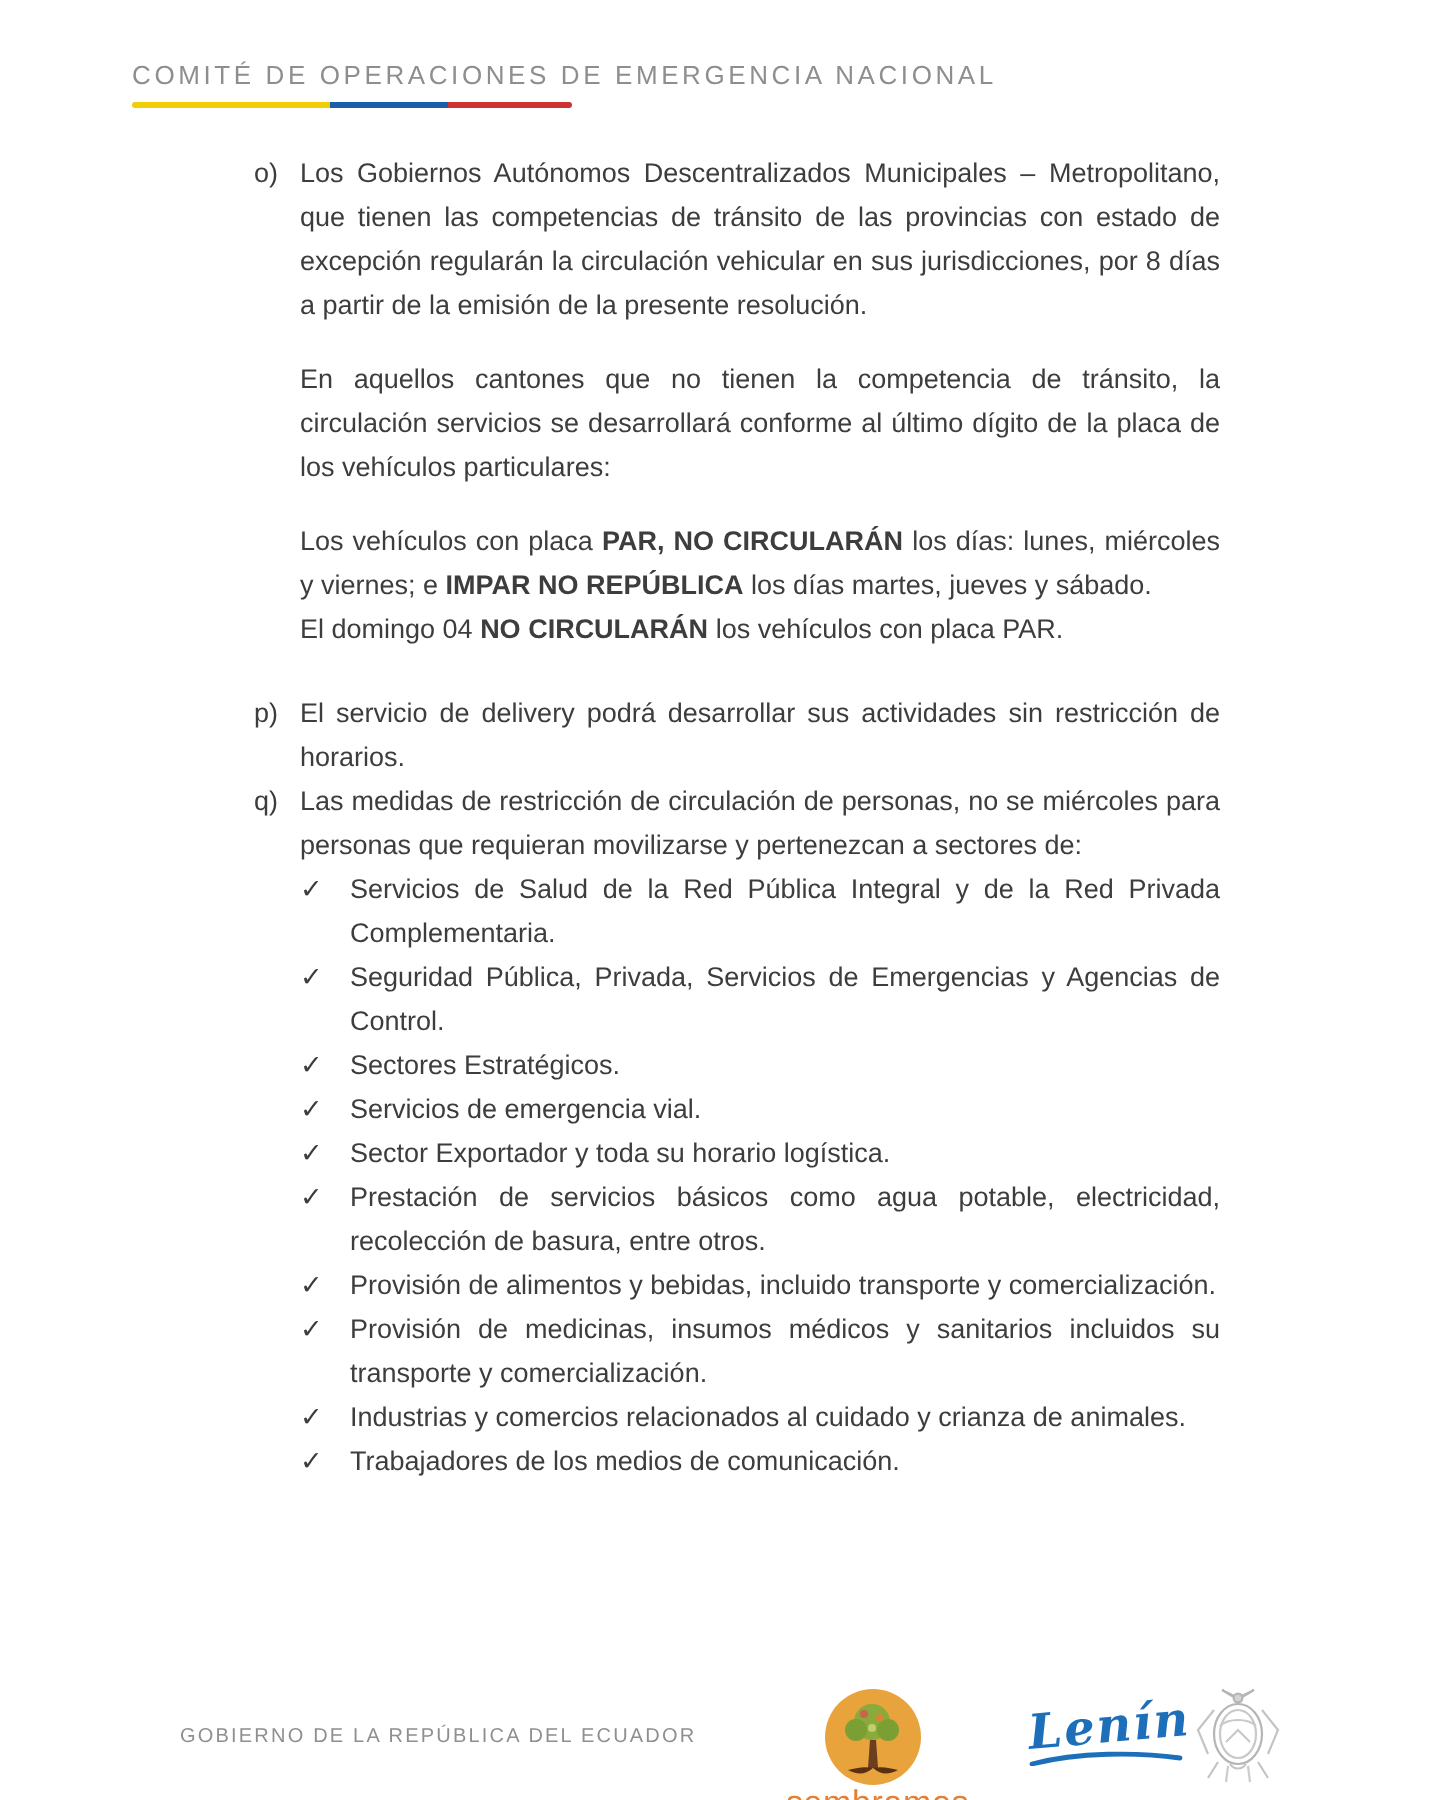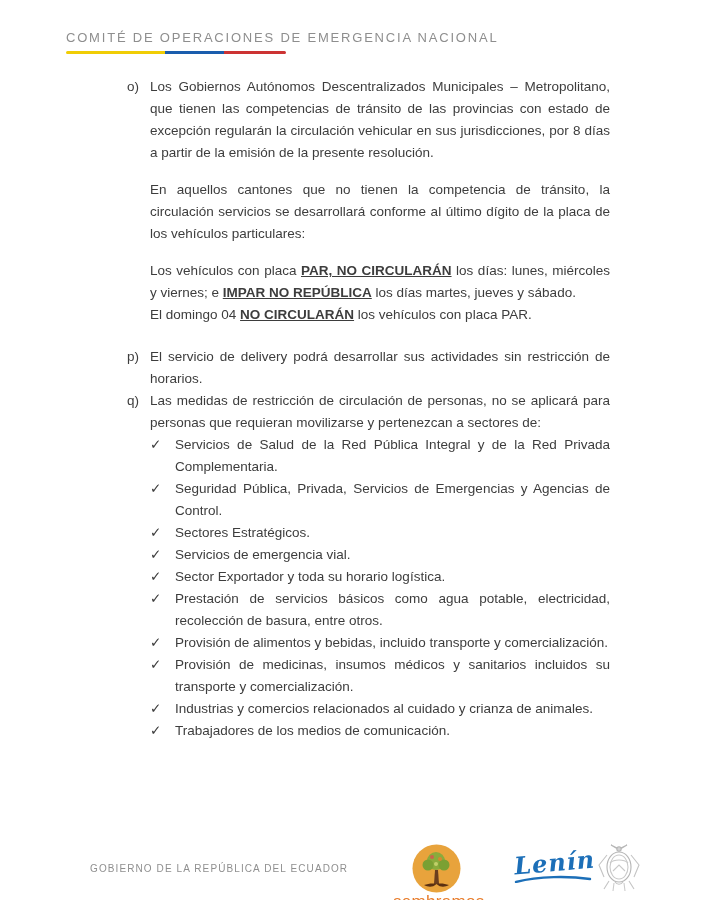--- a/index.html
+++ b/index.html
@@ -27,21 +27,21 @@
   .doc-body {
     position:absolute; left:127px; top:76px; width:483px;
     font-size:13.5px; line-height:22px; text-align:justify;
   }
   .li-row { display:flex; }
   .li-marker { flex:0 0 23px; text-align:left; }
   .li-text { flex:1; text-align:justify; }
   .indent { margin-left:23px; }
   .gap15 { margin-bottom:15px; }
   .gap20 { margin-bottom:20px; }
-  b { font-weight:bold;text-decoration:underline; }
+  b { font-weight:bold; }
 
   .checklist { list-style:none; margin-left:23px; }
   .checklist li { display:flex; }
   .check-mark { flex:0 0 25px; }
   .check-text { flex:1; text-align:justify; }
 
   
   .gov-label {
     position:absolute; left:73px; top:863px;
     font-size:10px; letter-spacing:1.1px; color:#8f8f8f; white-space:nowrap;margin-left:17px;
@@ -89,21 +89,21 @@
     <p class="indent gap20"><span>Los vehículos con placa </span><b>PAR, NO CIRCULARÁN</b><span> los días: lunes, miércoles y viernes; e </span><b>IMPAR NO REPÚBLICA</b><span> los días martes, jueves y sábado.</span><br><span>El domingo 04 </span><b>NO CIRCULARÁN</b><span> los vehículos con placa PAR.</span></p>
 
 
     <div class="li-row">
       <span class="li-marker">p)</span>
       <p class="li-text">El servicio de delivery podrá desarrollar sus actividades sin restricción de horarios.</p>
     </div>
 
     <div class="li-row">
       <span class="li-marker">q)</span>
-      <p class="li-text">Las medidas de restricción de circulación de personas, no se aplicará para personas que requieran movilizarse y pertenezcan a sectores de:</p>
+      <p class="li-text">Las medidas de restricción de circulación de personas, no se miércoles para personas que requieran movilizarse y pertenezcan a sectores de:</p>
     </div>
 
     <ul class="checklist">
       <li>
         <span class="check-mark">✓</span>
         <span class="check-text">Servicios de Salud de la Red Pública Integral y de la Red Privada Complementaria.</span>
       </li>
       <li>
         <span class="check-mark">✓</span>
         <span class="check-text">Seguridad Pública, Privada, Servicios de Emergencias y Agencias de Control.</span>

